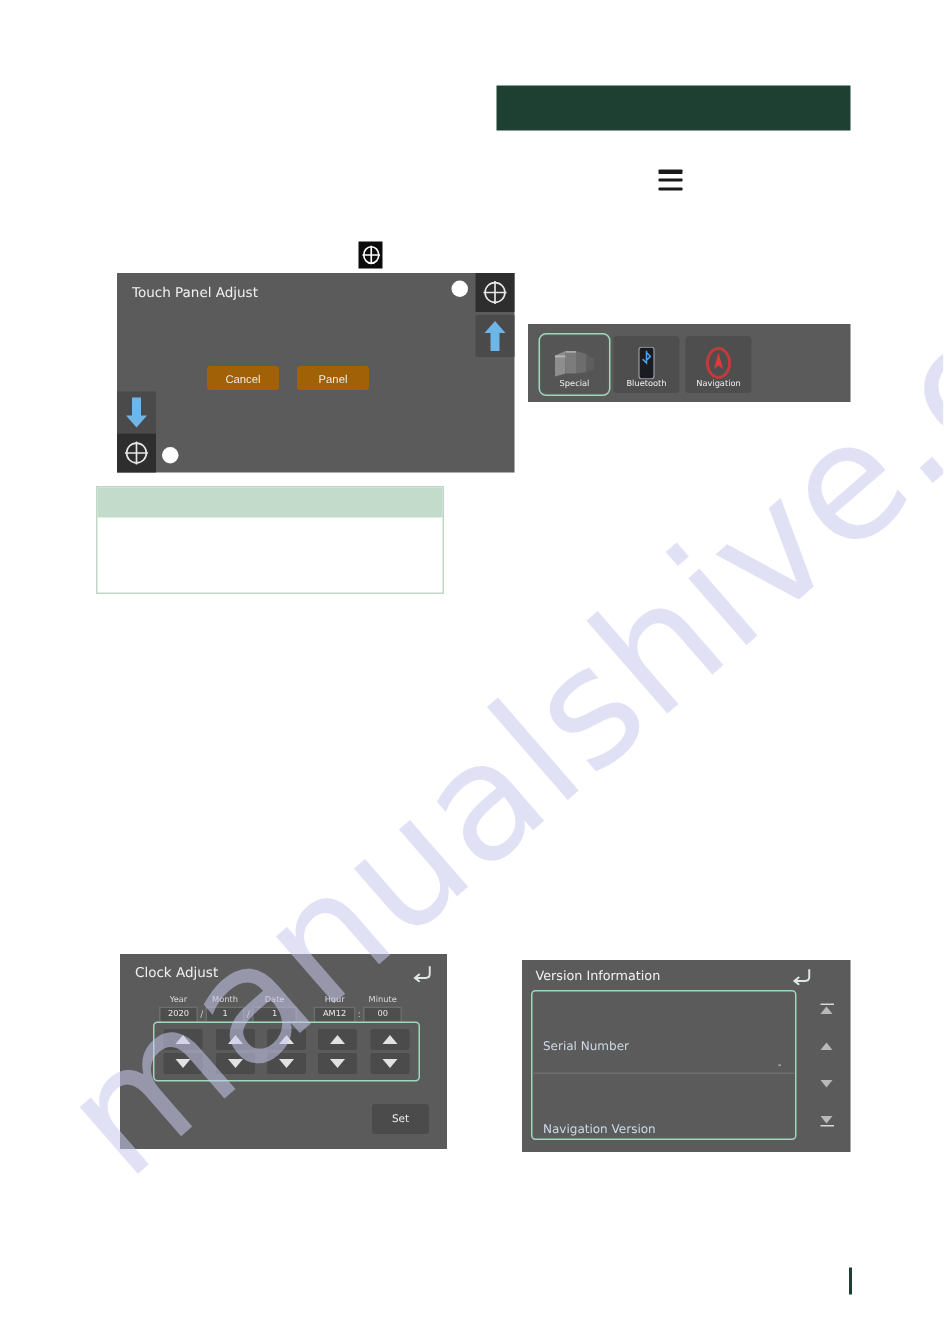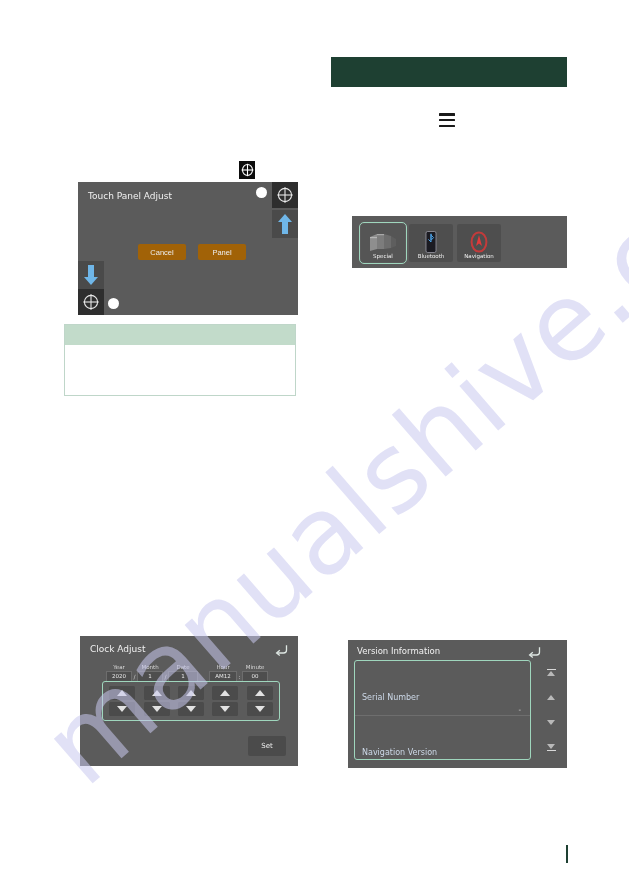--- a/index.html
+++ b/index.html
@@ -103,21 +103,21 @@
     color: #f1f1f1;
     font-size: 8.5px;
     font-family: "DejaVu Sans", sans-serif;
     white-space: nowrap;
   }
 
   
   #touch-panel {
     left: 78px;
     top: 182px;
-    width: 220px;
+    width: 265px;
     height: 133px;
   }
   #touch-panel .panel-title { left: 10px; top: 9px; font-size: 9px; }
   .tp-dot {
     position: absolute;
     background: #ffffff;
     border-radius: 50%;
   }
   .tp-cross-box {
     position: absolute;

